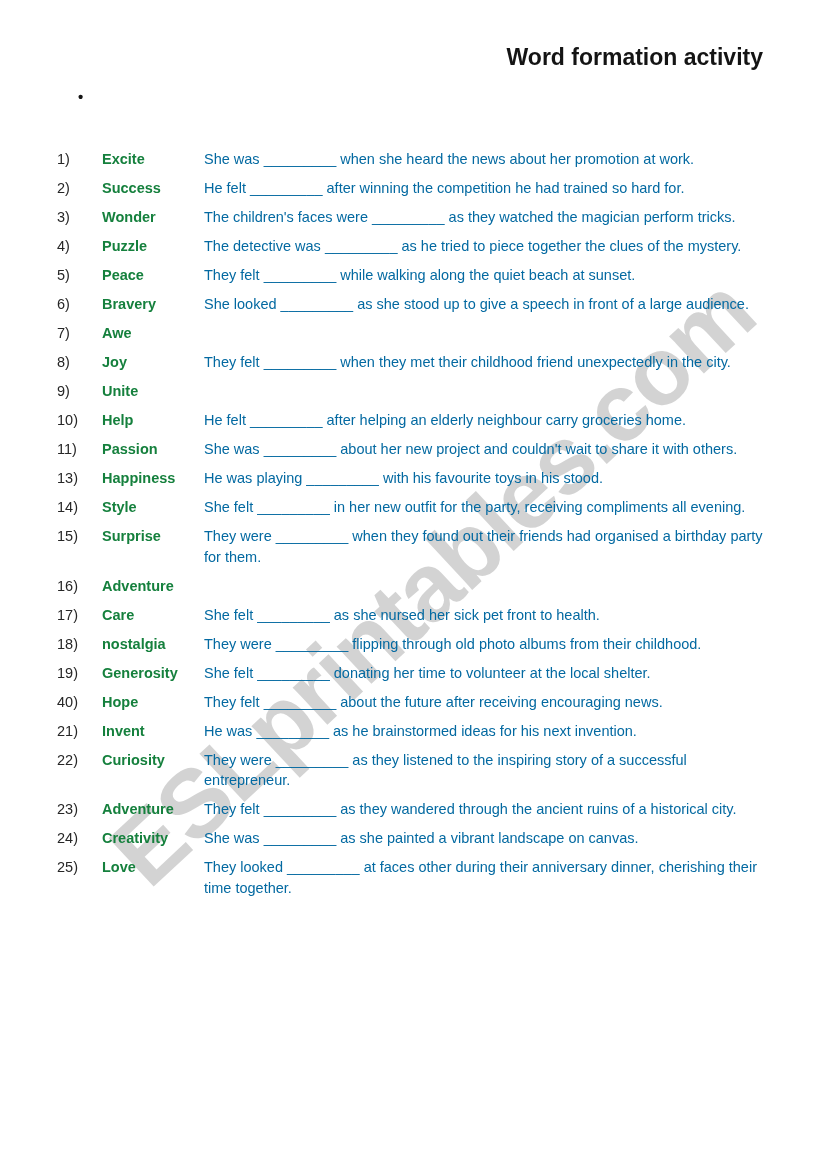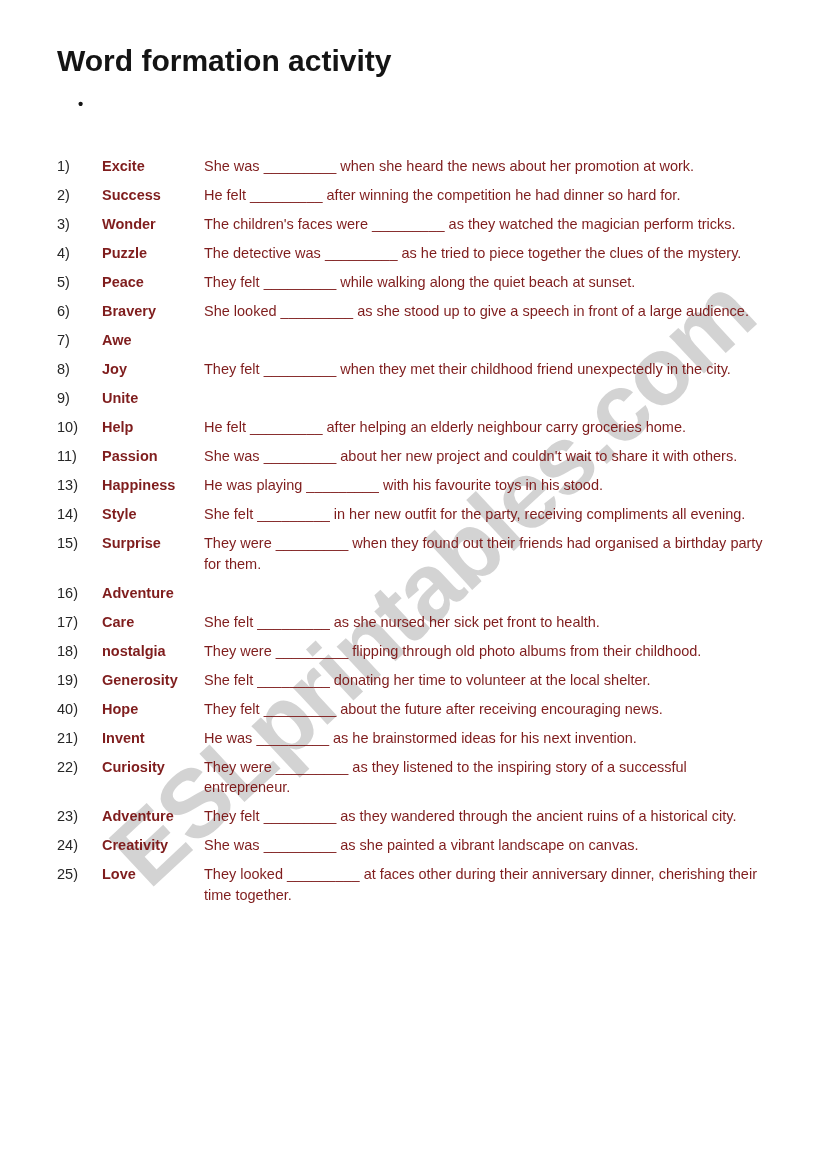--- a/index.html
+++ b/index.html
@@ -24,22 +24,22 @@
     z-index: 0;
     user-select: none;
   }
   .content {
     position: relative;
     z-index: 1;
     padding: 44px 58px 0 57px;
   }
   .title {
     margin: 0 0 16px 0;
-    text-align: left;
-    font-size: 30px;
+    text-align: right;
+    font-size: 23px;
     font-weight: 700;
     color: #141414;
   }
   .subtitle {
     display: flex;
     align-items: flex-start;
     margin-left: 21px;
     font-size: 16px;
     font-weight: 700;
     color: #141414;
@@ -61,26 +61,26 @@
   }
   .num {
     width: 45px;
     flex: none;
     color: #262626;
   }
   .word {
     width: 102px;
     flex: none;
     font-weight: 700;
-    color: #7f1d1d;
+    color: #15803d;
   }
   .sentence {
     flex: 1;
     max-width: 560px;
-    color: #7f1d1d;
+    color: #0369a1;
   }
 </style>
 </head>
 <body>
 
 <div class="page">
 
   <div class="watermark">ESLprintables.com</div>
 
   <div class="content">
@@ -94,21 +94,21 @@
     <div class="list">
 
       <div class="row">
         <span class="num">1)</span>
         <span class="word">Excite</span>
         <span class="sentence">She was _________ when she heard the news about her promotion at work.</span>
       </div>
       <div class="row">
         <span class="num">2)</span>
         <span class="word">Success</span>
-        <span class="sentence">He felt _________ after winning the competition he had dinner so hard for.</span>
+        <span class="sentence">He felt _________ after winning the competition he had trained so hard for.</span>
       </div>
       <div class="row">
         <span class="num">3)</span>
         <span class="word">Wonder</span>
         <span class="sentence">The children's faces were _________ as they watched the magician perform tricks.</span>
       </div>
       <div class="row">
         <span class="num">4)</span>
         <span class="word">Puzzle</span>
         <span class="sentence">The detective was _________ as he tried to piece together the clues of the mystery.</span>

